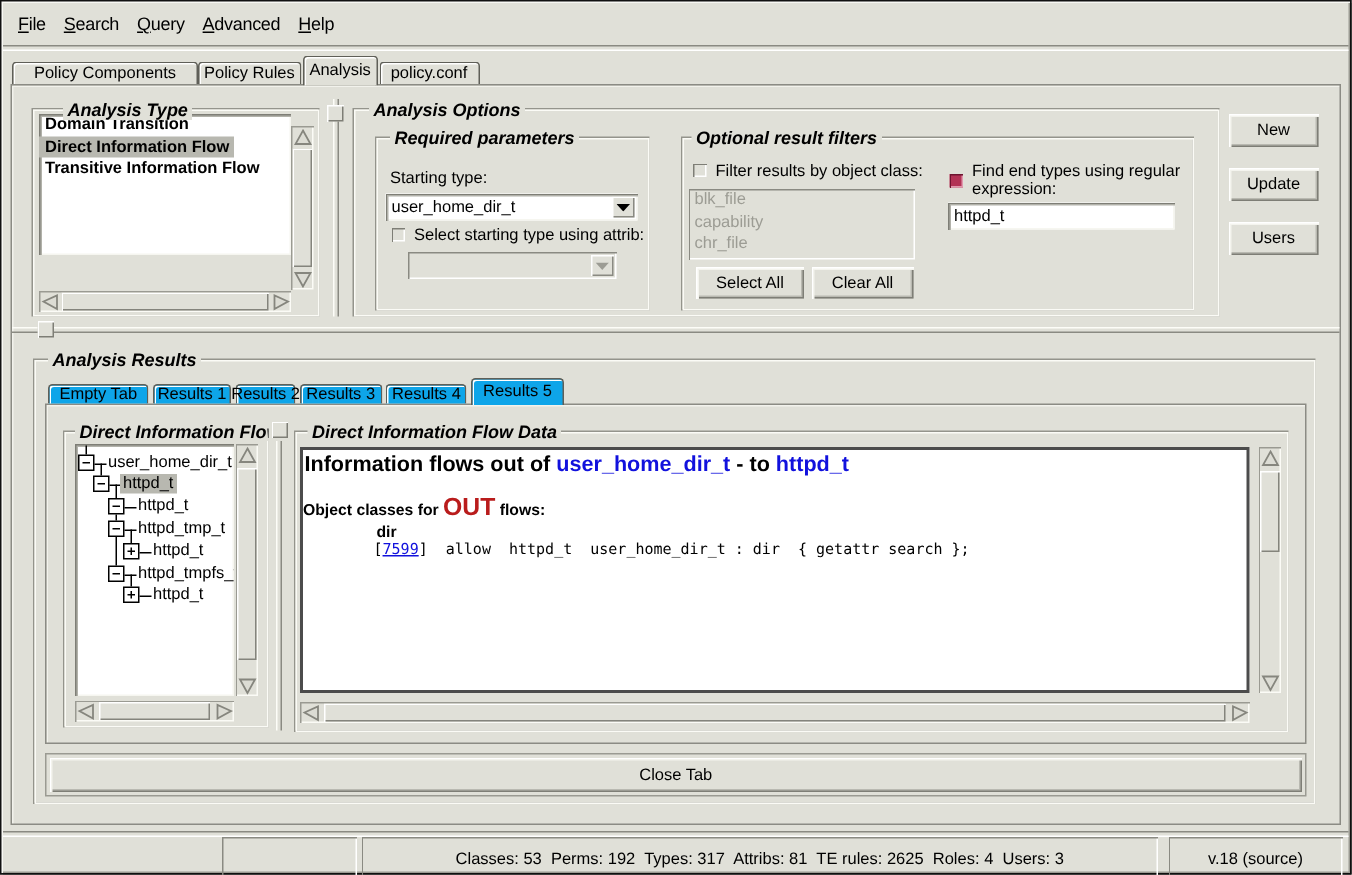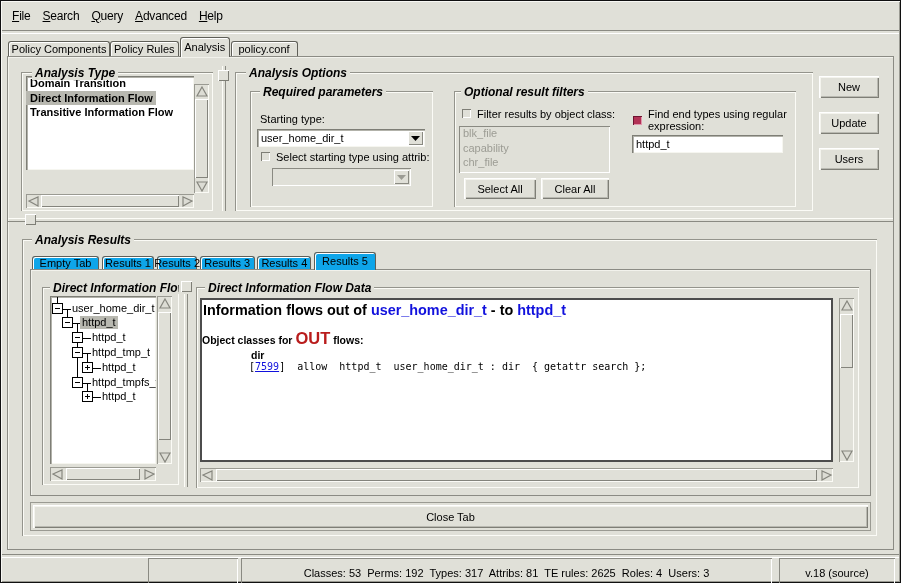--- a/index.html
+++ b/index.html
@@ -134,29 +134,29 @@
   <div id="menubar">
       <div class="menu-item"><u>F</u>ile</div>
       <div class="menu-item"><u>S</u>earch</div>
       <div class="menu-item"><u>Q</u>uery</div>
       <div class="menu-item"><u>A</u>dvanced</div>
       <div class="menu-item"><u>H</u>elp</div>
     </div>
   <div id="menubar-sep"></div>
 
   <div id="main-tabs">
-      <div class="tab" style="width: 102px;">Policy Components</div>
+      <div class="tab" style="width: 124px;">Policy Components</div>
       <div class="tab" style="width: 68.5px;">Policy Rules</div>
       <div class="tab active" style="width: 49.5px;">Analysis</div>
       <div class="tab" style="width: 67px;">policy.conf</div>
     </div>
   <div id="page"></div>
 
   <div class="groovebox" id="lf-analysis-type"></div>
-  <div class="lf-label" style="left:32px;top:66px;">Analysis Type</div>
+  <div class="lf-label" style="left:42px;top:66px;">Analysis Type</div>
   <div id="analysis-type-list" class="sunkenfield listbox">
       <div class="row">Domain Transition</div>
       <div><div class="row sel">Direct Information Flow</div></div>
       <div class="row">Transitive Information Flow</div>
     </div>
   <div class="sb" id="sb-at-v" style="left:194px;top:84px;width:15px;height:109px;">
       <div class="arrow" style="left: 1px; top: 1px;">
         <svg width="14" height="13">
           <polygon points="7,2 12,11 2,11" fill="#dcdcd4" stroke="#86867e" stroke-width="1.2"></polygon>
         </svg>

